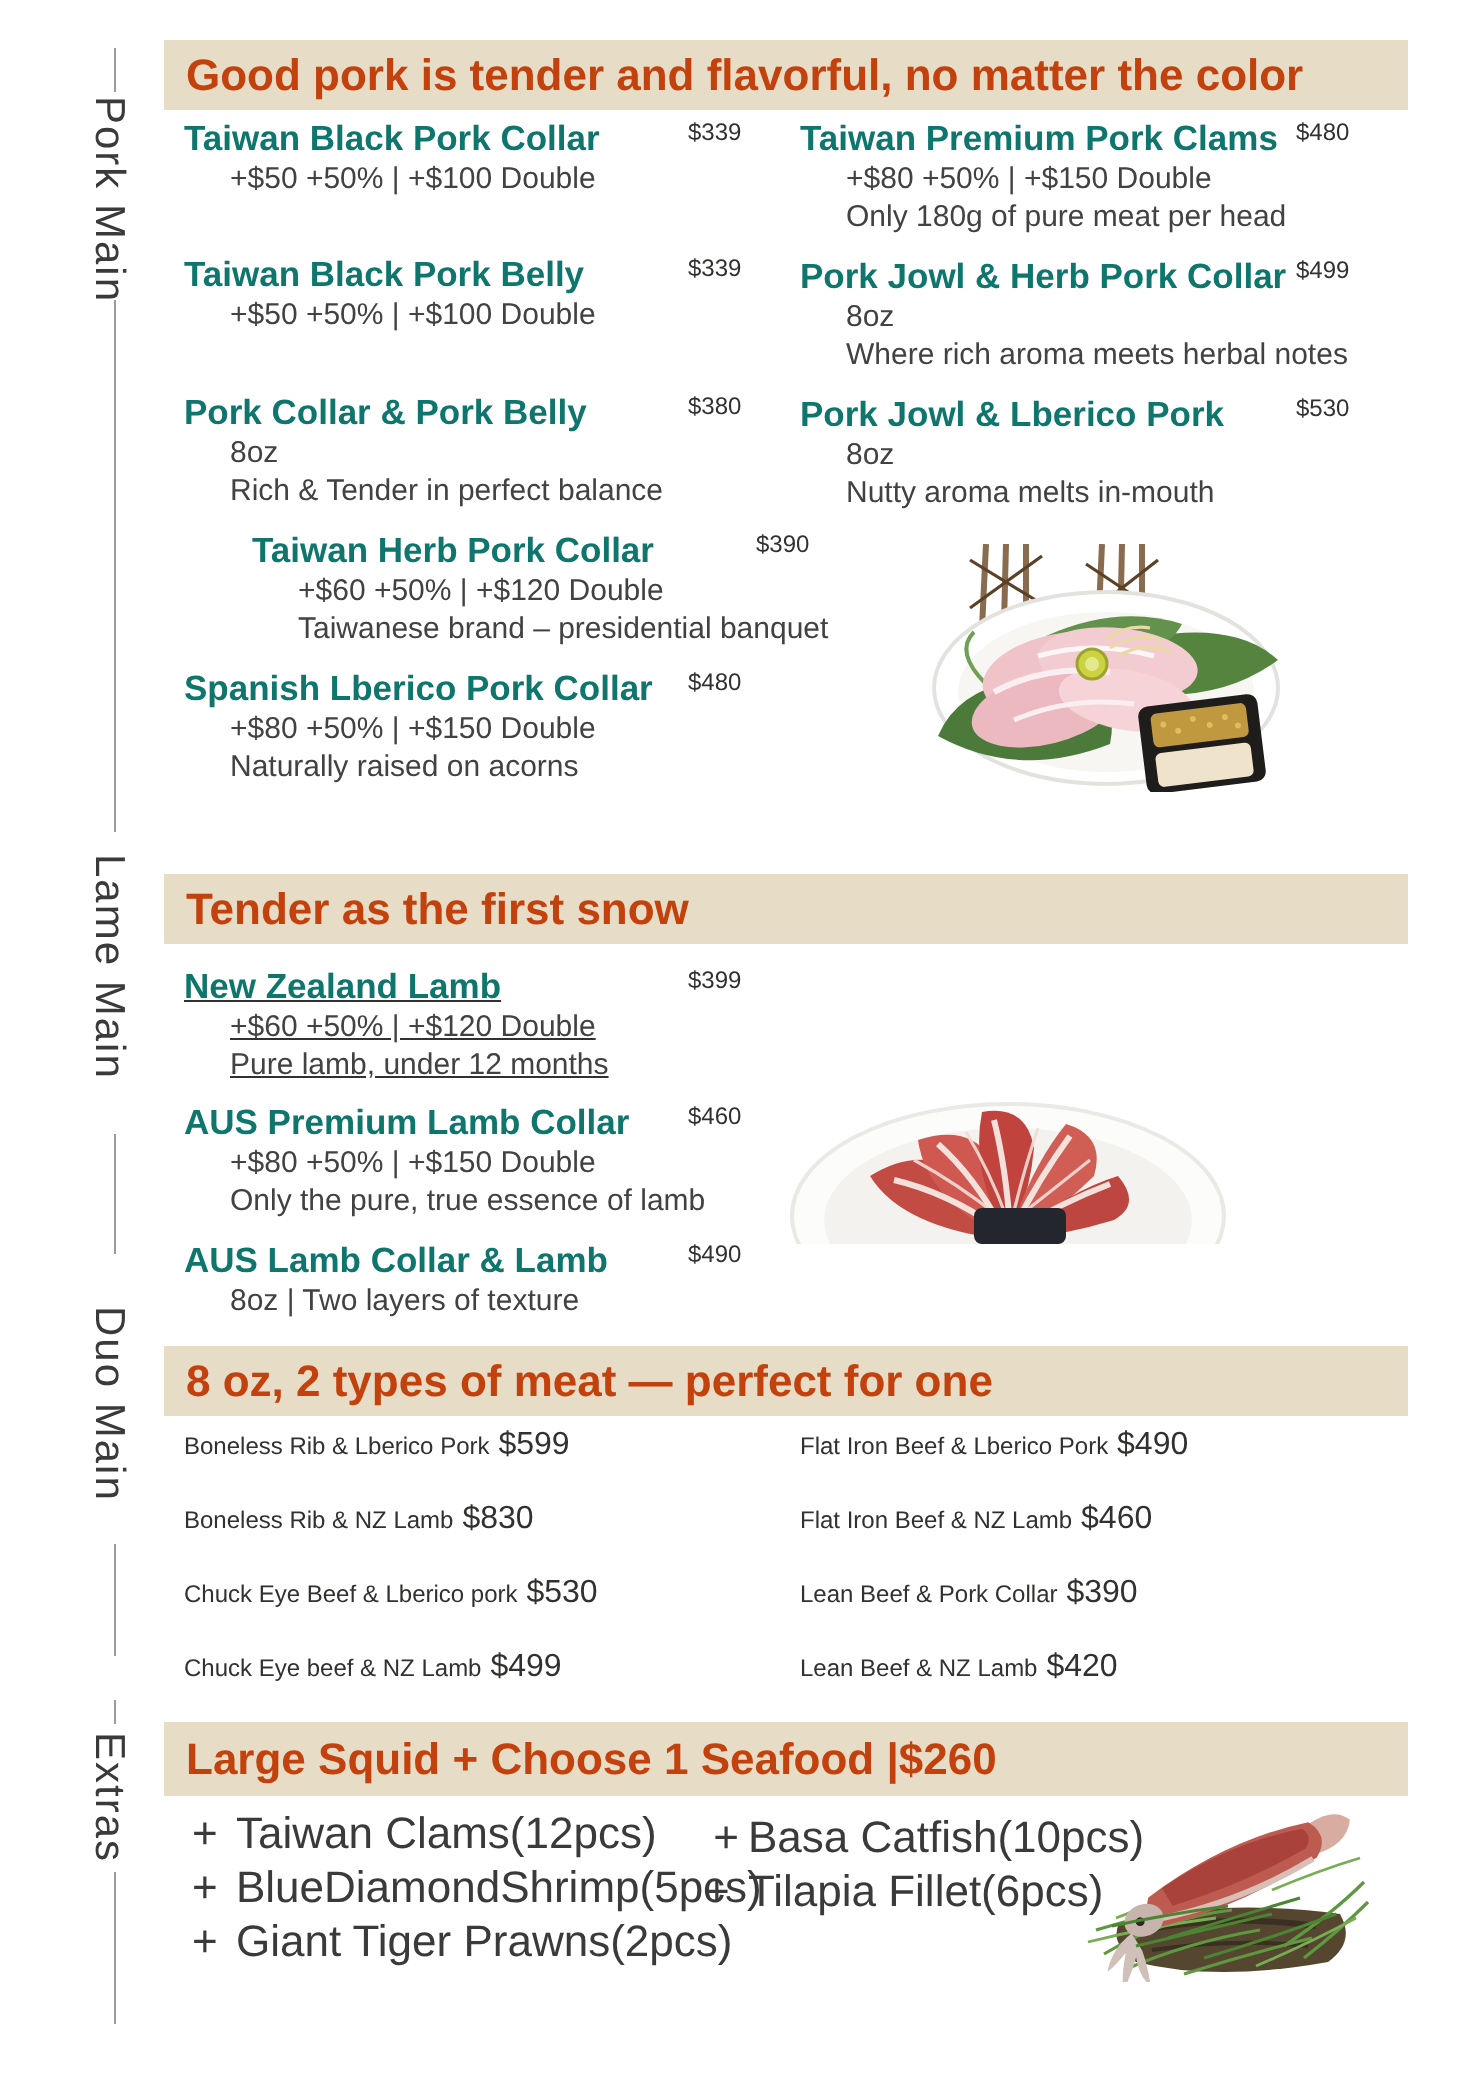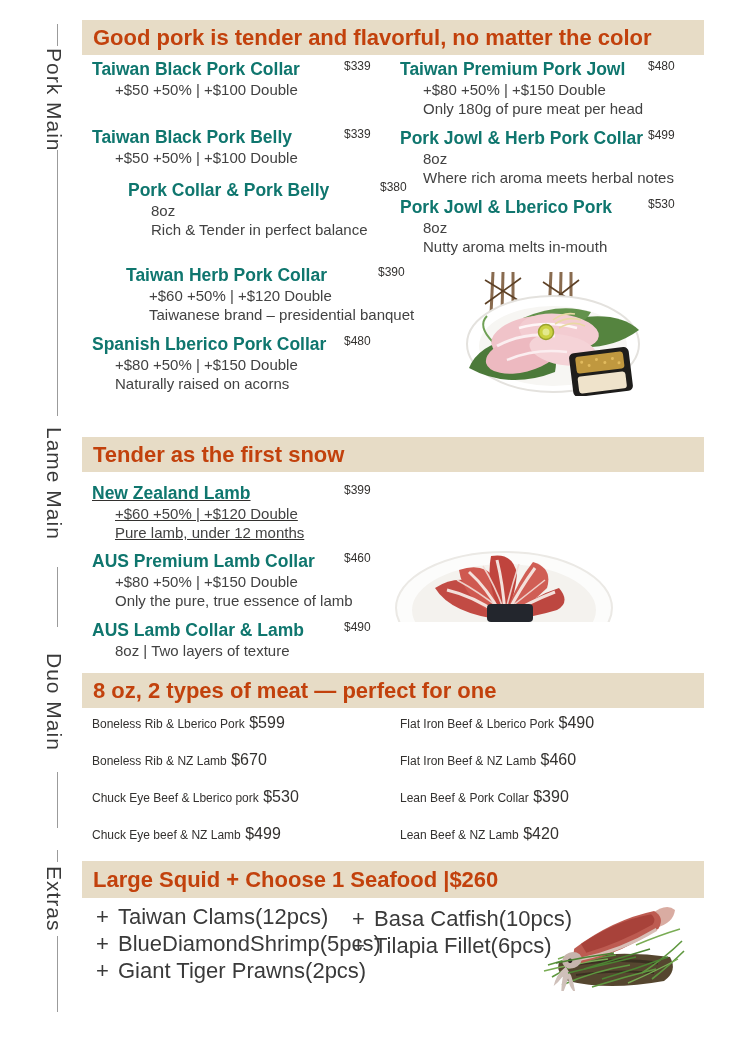--- a/index.html
+++ b/index.html
@@ -65,41 +65,41 @@
   <div class="item c1" style="top:58px;">
     <span class="nm">Taiwan Black Pork Collar</span>
     <span class="pr">$339</span>
     <span class="dt">+$50 +50% | +$100 Double</span>
   </div>
   <div class="item c1" style="top:126px;">
     <span class="nm">Taiwan Black Pork Belly</span>
     <span class="pr">$339</span>
     <span class="dt">+$50 +50% | +$100 Double</span>
   </div>
-  <div class="item c1" style="top:179px;margin-left:36px;">
+  <div class="item c1" style="top:195px;">
     <span class="nm">Pork Collar &amp; Pork Belly</span>
     <span class="pr">$380</span>
     <span class="dt">8oz</span>
     <span class="dt">Rich &amp; Tender in perfect balance</span>
   </div>
   <div class="item c1" style="top:264px;margin-left:34px;">
     <span class="nm">Taiwan Herb Pork Collar</span>
     <span class="pr">$390</span>
     <span class="dt">+$60 +50% | +$120 Double</span>
     <span class="dt">Taiwanese brand – presidential banquet</span>
   </div>
   <div class="item c1" style="top:333px;">
     <span class="nm">Spanish Lberico Pork Collar</span>
     <span class="pr">$480</span>
     <span class="dt">+$80 +50% | +$150 Double</span>
     <span class="dt">Naturally raised on acorns</span>
   </div>
 
   <div class="item c2" style="top:58px;">
-    <span class="nm">Taiwan Premium Pork Jowl</span>
+    <span class="nm">Taiwan Premium Pork Clams</span>
     <span class="pr">$480</span>
     <span class="dt">+$80 +50% | +$150 Double</span>
     <span class="dt">Only 180g of pure meat per head</span>
   </div>
   <div class="item c2" style="top:127px;">
     <span class="nm">Pork Jowl &amp; Herb Pork Collar</span>
     <span class="pr">$499</span>
     <span class="dt">8oz</span>
     <span class="dt">Where rich aroma meets herbal notes</span>
   </div>
@@ -222,21 +222,21 @@
   </div>
 
   <div class="bar" style="top:673px;">8 oz, 2 types of meat — perfect for one</div>
 
   <div class="duo c1" style="top:714px;">
     <span class="nm">Boneless Rib &amp; Lberico Pork</span>
     <span class="pr">$599</span>
   </div>
   <div class="duo c1" style="top:751px;">
     <span class="nm">Boneless Rib &amp; NZ Lamb</span>
-    <span class="pr">$670</span>
+    <span class="pr">$830</span>
   </div>
   <div class="duo c1" style="top:788px;">
     <span class="nm">Chuck Eye Beef &amp; Lberico pork</span>
     <span class="pr">$530</span>
   </div>
   <div class="duo c1" style="top:825px;">
     <span class="nm">Chuck Eye beef &amp; NZ Lamb</span>
     <span class="pr">$499</span>
   </div>
 
@@ -261,21 +261,21 @@
 
   <div class="plus-item" style="left:96px;top:904px;">
     <span class="plus">+</span><span>Taiwan Clams(12pcs)</span>
   </div>
   <div class="plus-item" style="left:96px;top:931px;">
     <span class="plus">+</span><span>BlueDiamondShrimp(5pcs)</span>
   </div>
   <div class="plus-item" style="left:96px;top:958px;">
     <span class="plus">+</span><span>Giant Tiger Prawns(2pcs)</span>
   </div>
-  <div class="plus-item" style="left:352px;top:906px;">
+  <div class="plus-item" style="left:352px;top:906px;text-align:center;">
     <span class="plus">+</span><span>Basa Catfish(10pcs)</span>
   </div>
   <div class="plus-item" style="left:352px;top:933px;">
     <span class="plus">+</span><span>Tilapia Fillet(6pcs)</span>
   </div>
 
   <div class="photo" style="left:532px;top:899px;width:165px;height:92px;">
     <svg width="165" height="92" viewBox="0 0 165 92" xmlns="http://www.w3.org/2000/svg">
 
       <path d="M28 62 Q80 50 138 58 Q146 72 132 82 Q76 92 36 82 Q22 72 28 62Z" fill="#55462f"></path>

